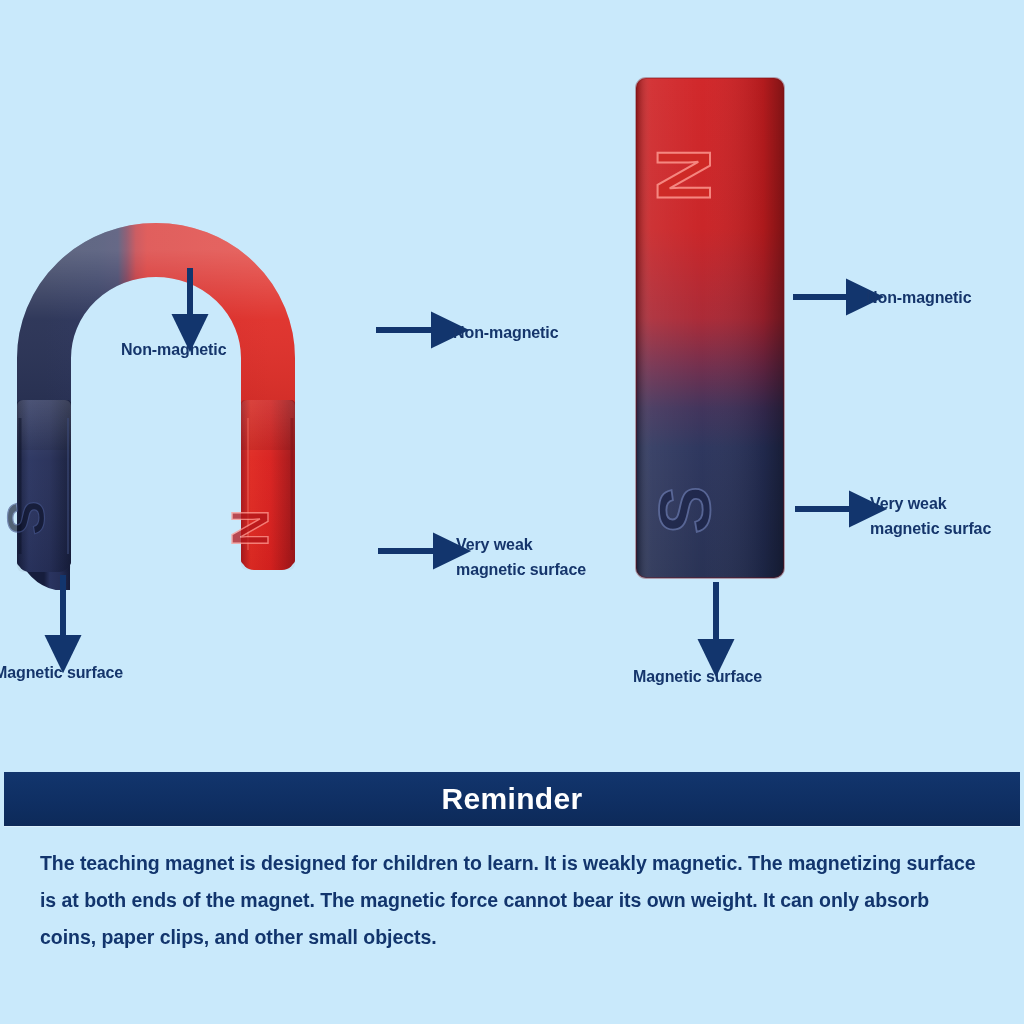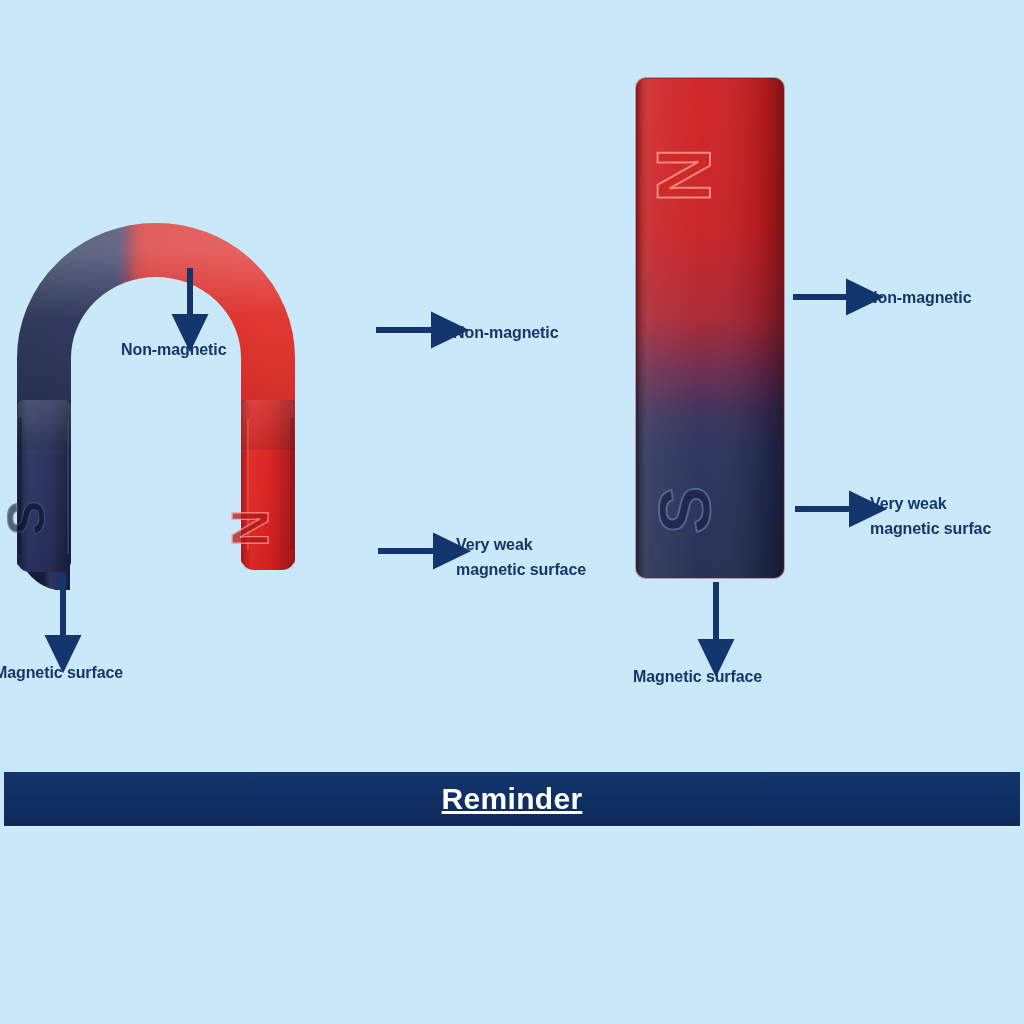--- a/index.html
+++ b/index.html
@@ -90,21 +90,20 @@
     display: flex;
     align-items: center;
     justify-content: center;
     box-shadow: 0 1px 0 rgba(255,255,255,0.35);
   }
   #reminder-title {
     color: #ffffff;
     font-size: 30px;
     font-weight: bold;
     letter-spacing: 0.3px;
-    text-decoration: underline;
   }
 
   #reminder-body {
     position: absolute;
     left: 40px;
     top: 845px;
     width: 944px;
     color: #12356d;
     font-size: 19.5px;
     font-weight: bold;
@@ -274,14 +273,15 @@
       <div>magnetic surfac</div>
     </div>
 
     <div class="callout lbl-mag-right">Magnetic surface</div>
   </div>
 
   <div id="reminder-banner">
     <span id="reminder-title">Reminder</span>
   </div>
 
+  <div id="reminder-body">The teaching magnet is designed for children to learn. It is weakly magnetic. The magnetizing surface is at both ends of the magnet. The magnetic force cannot bear its own weight. It can only absorb coins, paper clips, and other small objects.</div>
 
 </div>
 
 </body></html>

